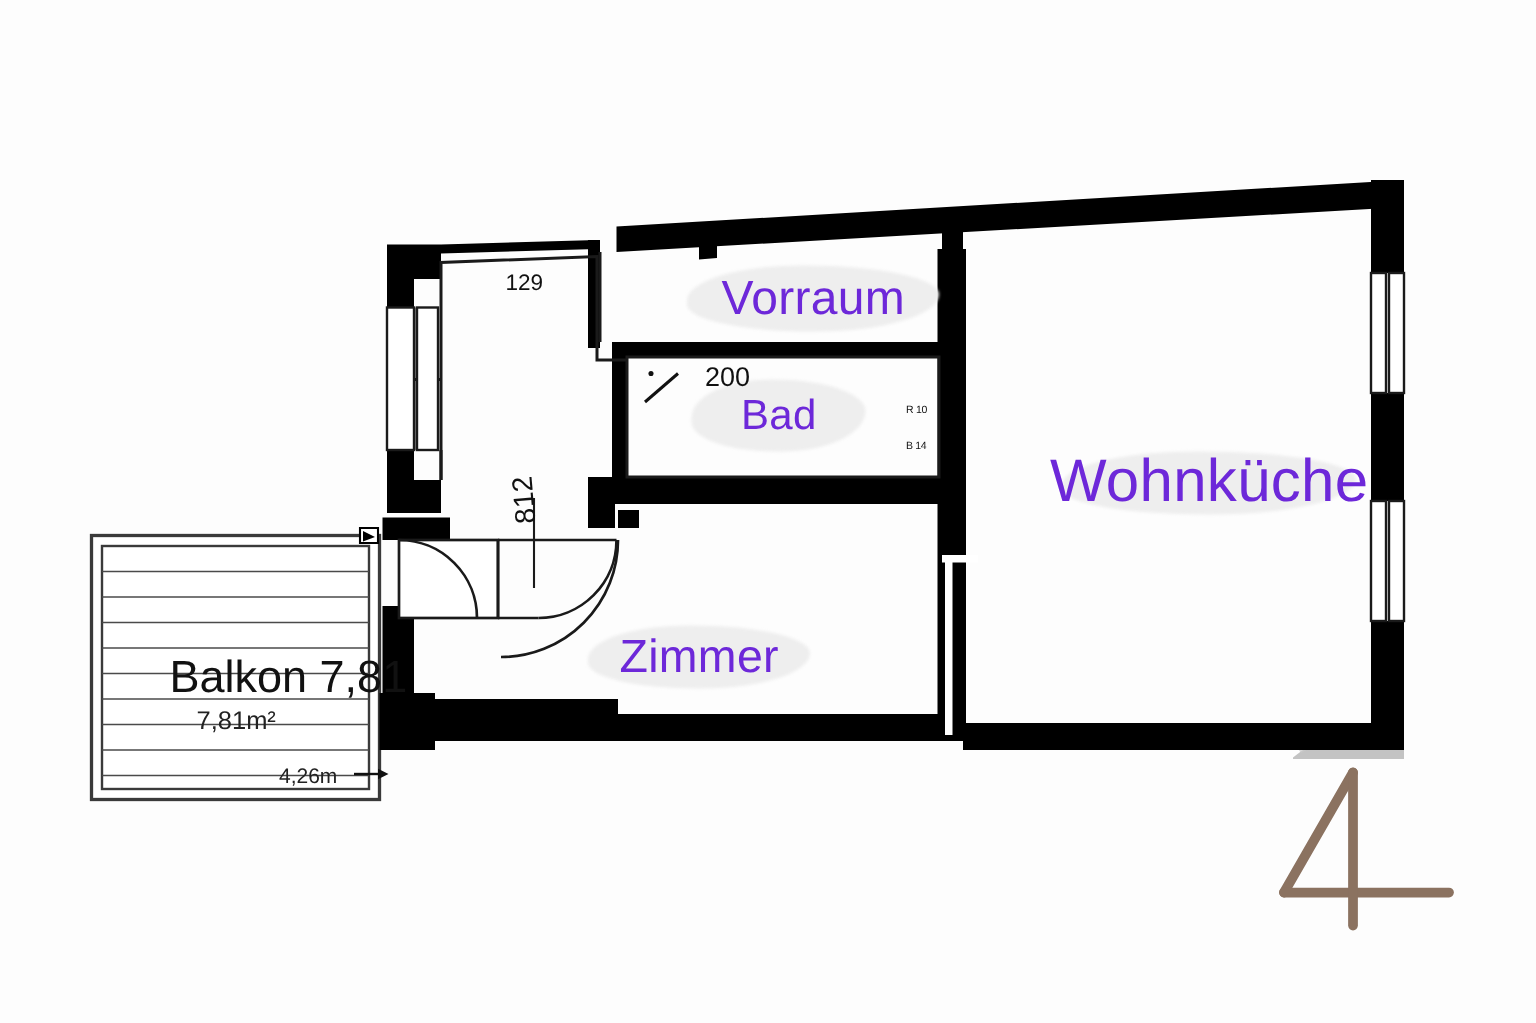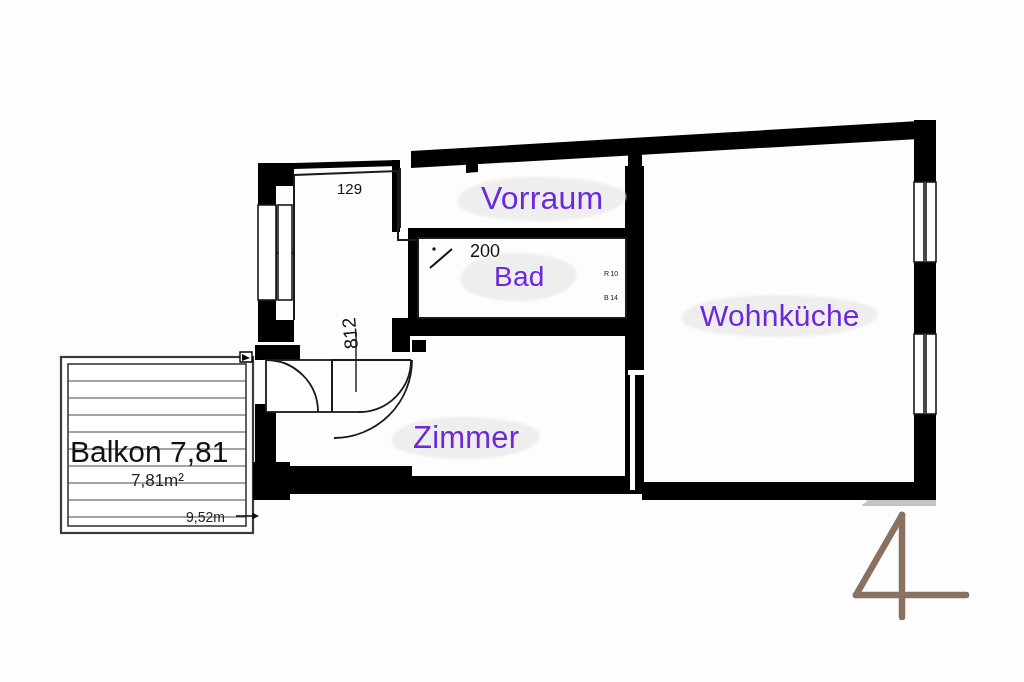--- a/index.html
+++ b/index.html
@@ -25,27 +25,27 @@
     border-radius:46% 54% 50% 50%/55% 45% 58% 42%;
     z-index:0;
     filter:blur(1.2px);
   }
   .label .txt{position:relative;z-index:1;display:block;}
 
   #lbl-vorraum{left:481px;top:180px;font-size:32px;}
   #lbl-vorraum .blob{width:168px;height:44px;}
   #lbl-bad{left:494px;top:261px;font-size:28px;}
   #lbl-bad .blob{width:116px;height:48px;}
-  #lbl-wohnkueche{left:700px;top:299px;font-size:30px;}
+  #lbl-wohnkueche{left:700px;top:299px;font-size:40px;}
   #lbl-wohnkueche .blob{width:196px;height:42px;}
   #lbl-zimmer{left:413px;top:396px;font-size:31px;margin-top:24px;}
   #lbl-zimmer .blob{width:148px;height:42px;}
 
   
-  .balk-main{position:absolute;left:70px;top:435px;font-size:30px;color:#111;white-space:nowrap;}
+  .balk-main{position:absolute;left:70px;top:435px;font-size:30px;color:#111;white-space:nowrap;padding-left:43px;}
   .balk-area{position:absolute;left:131px;top:471px;font-size:17px;color:#222;white-space:nowrap;}
   .balk-dim{position:absolute;left:186px;top:509px;font-size:14px;color:#222;white-space:nowrap;}
 
   
   .dim{position:absolute;color:#111;white-space:nowrap;font-family:"Liberation Sans",sans-serif;}
   #dim-129{left:337px;top:180px;font-size:15px;}
   #dim-200{left:446px;top:241px;font-size:18px;margin-left:24px;}
   #dim-812{left:341px;top:350px;font-size:19px;transform:rotate(-95deg);transform-origin:left top;}
   .micro{position:absolute;font-size:7px;color:#111;letter-spacing:-0.2px;white-space:nowrap;}
   #micro-a{left:604px;top:270px;}
@@ -210,20 +210,20 @@
   <span class="txt">Wohnküche</span>
 </div>
 
 <div class="label" id="lbl-zimmer">
   <span class="blob"></span>
   <span class="txt">Zimmer</span>
 </div>
 
 <div class="balk-main">Balkon 7,81</div>
 <div class="balk-area">7,81m²</div>
-<div class="balk-dim">9,52m</div>
+<div class="balk-dim">4,26m</div>
 
 <div class="dim" id="dim-129">129</div>
 <div class="dim" id="dim-200">200</div>
 <div class="dim" id="dim-812">812</div>
 
 <div class="micro" id="micro-a">R 10</div>
 <div class="micro" id="micro-b">B 14</div>
 
 </body></html>

